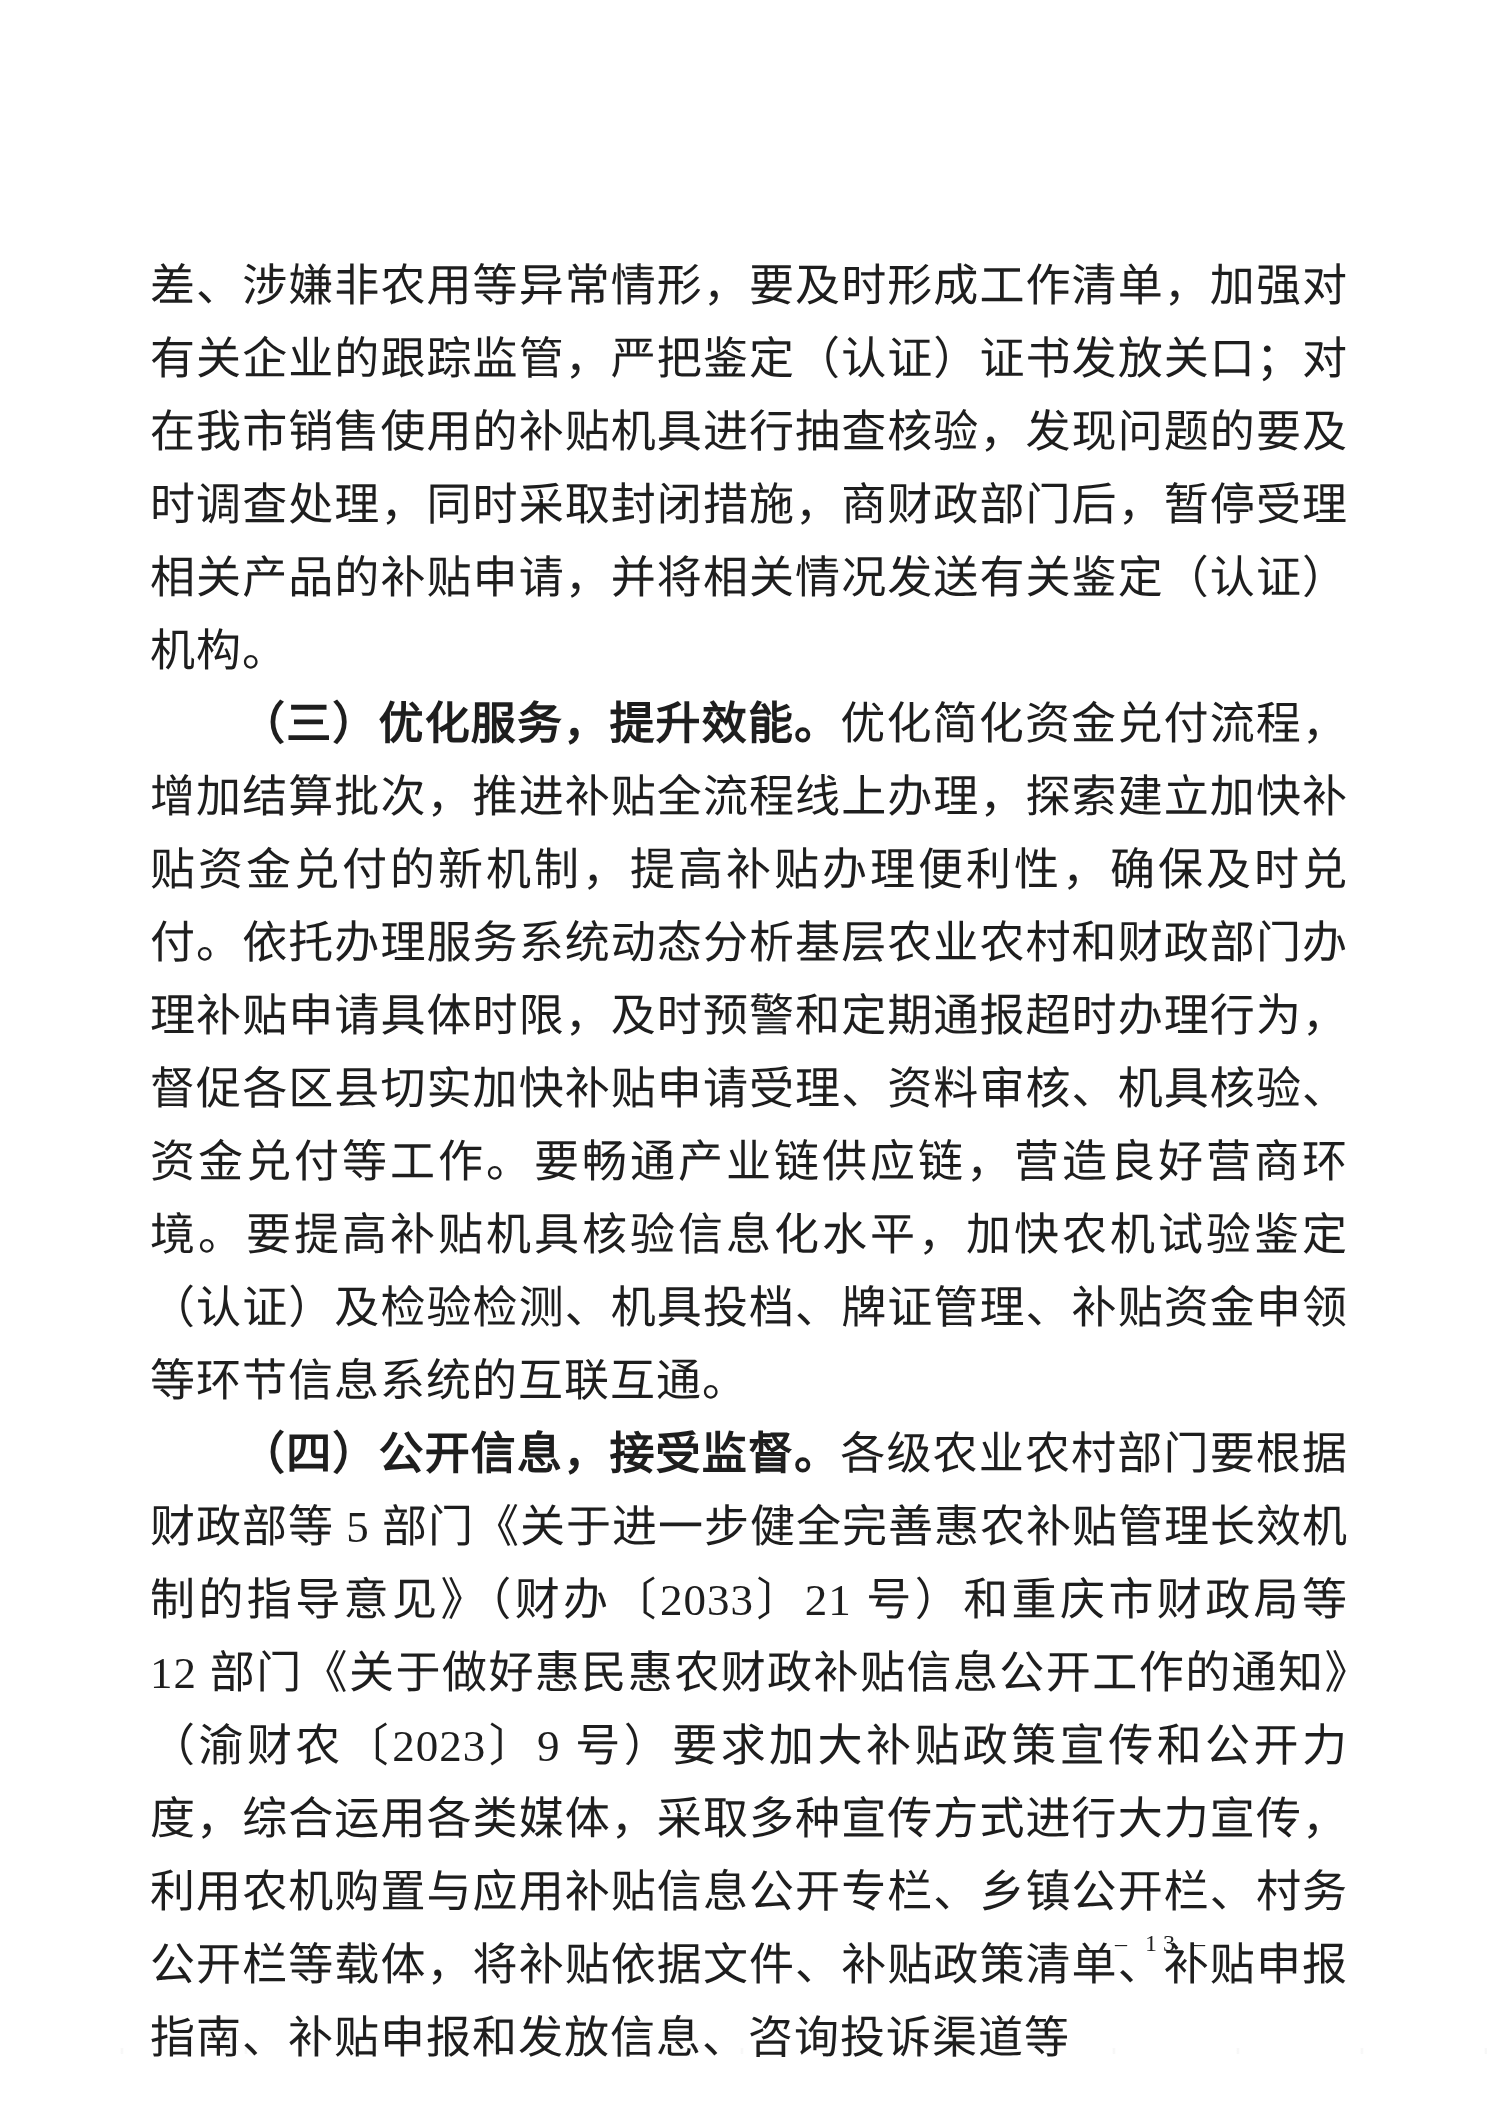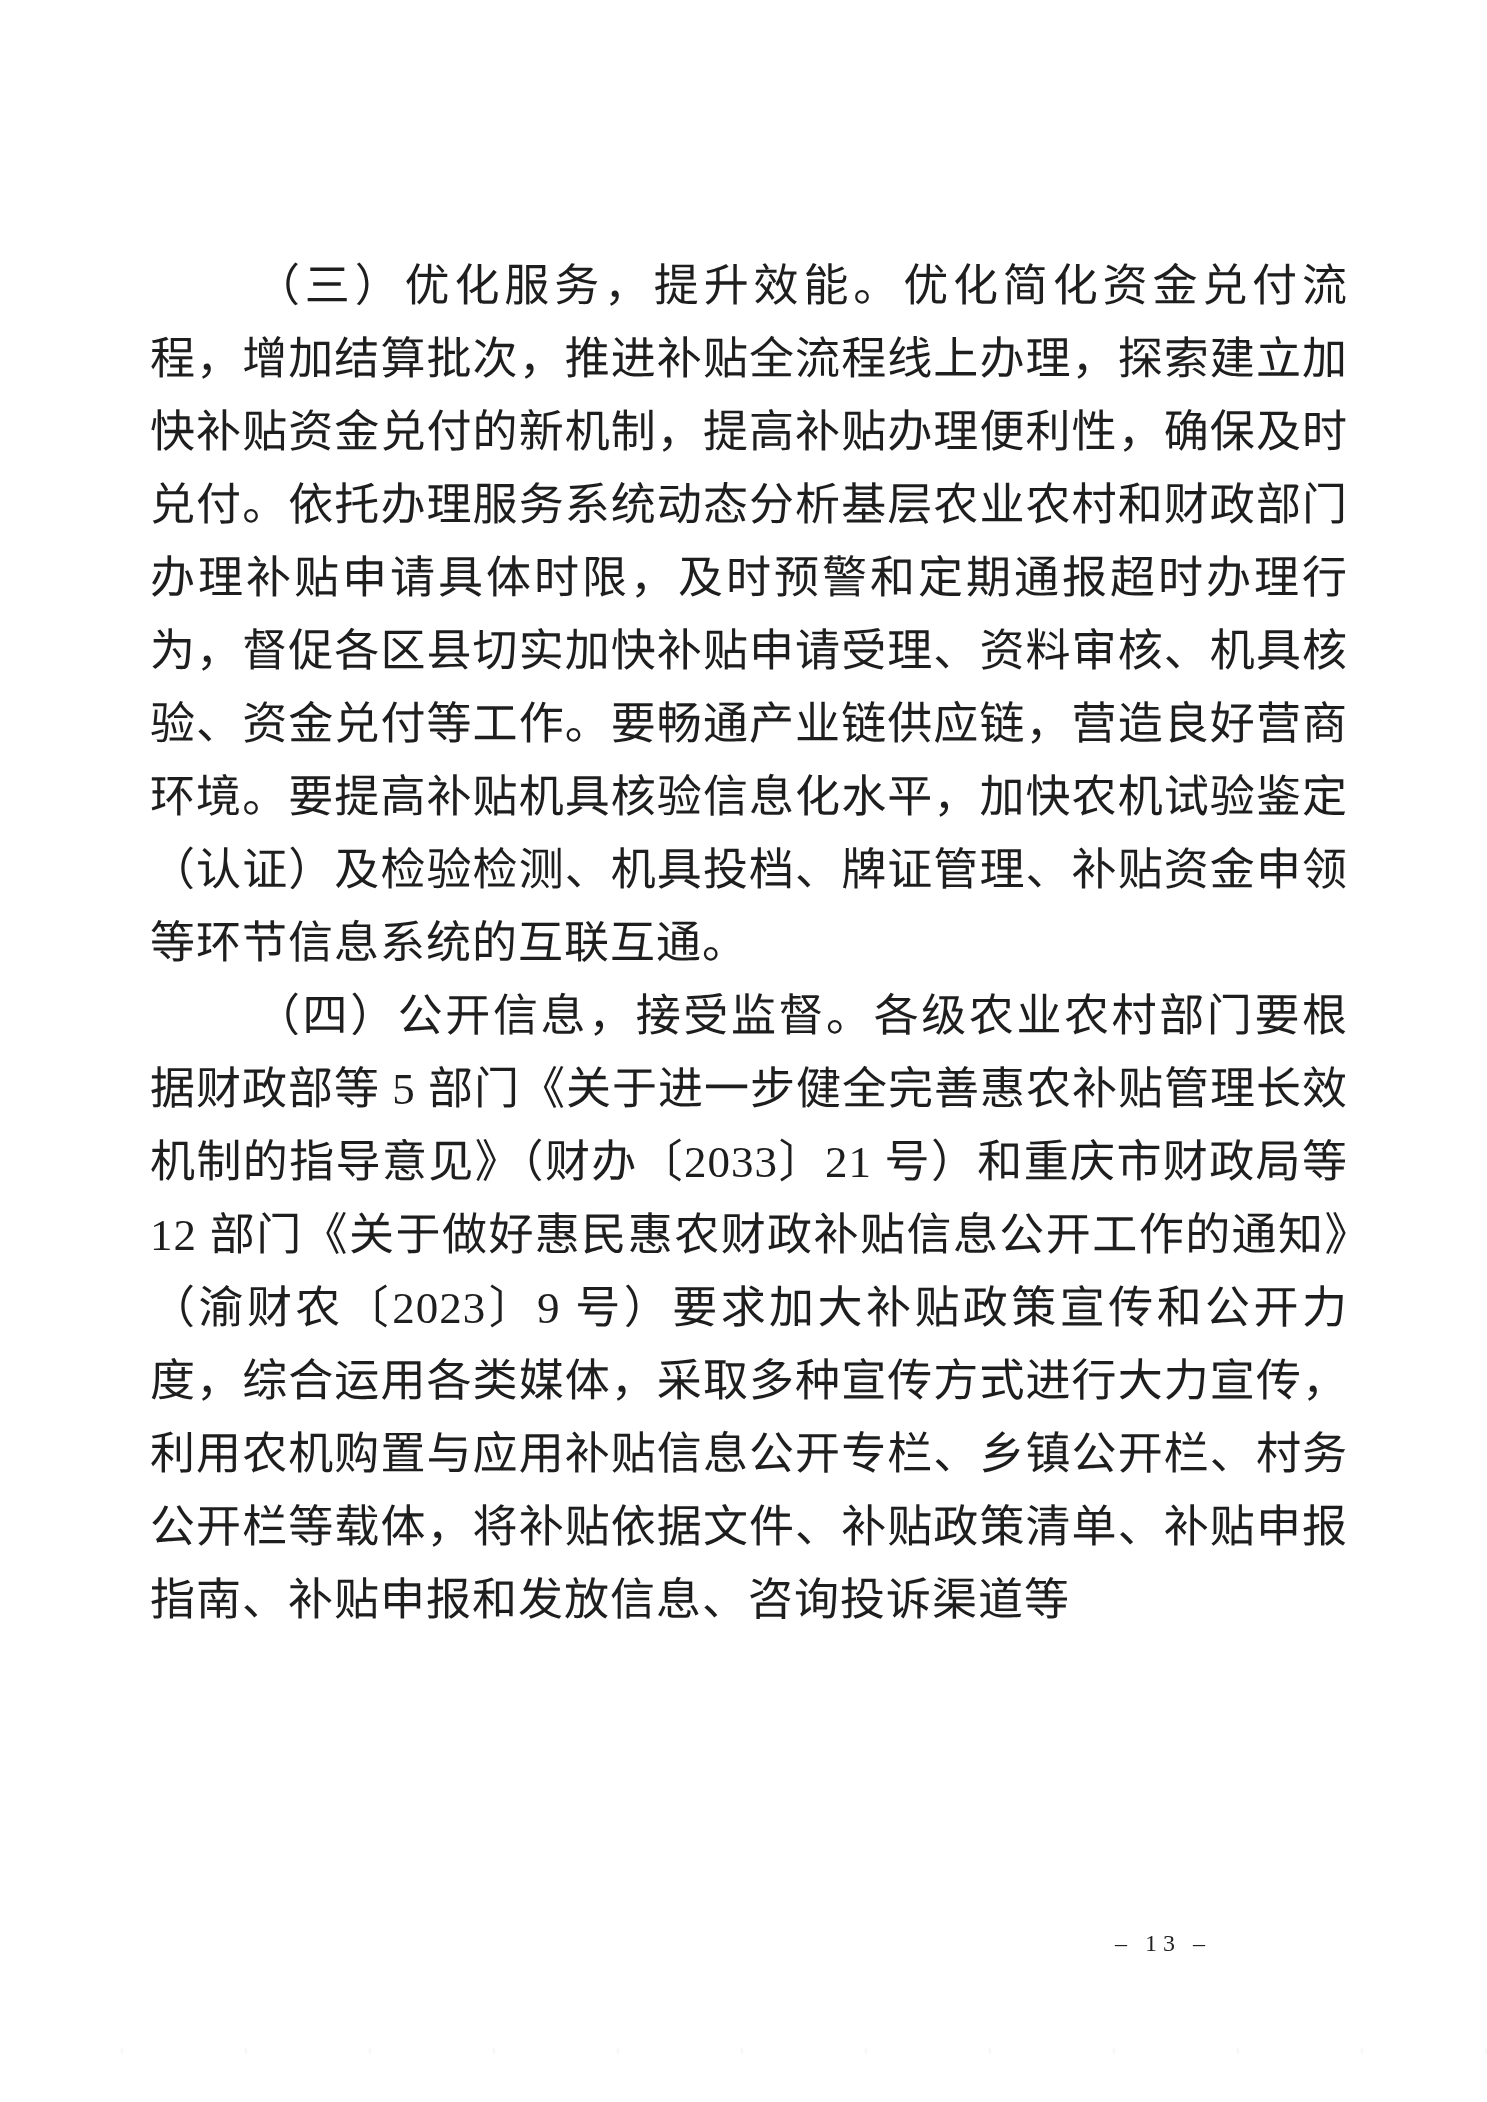--- a/index.html
+++ b/index.html
@@ -28,22 +28,21 @@
   }
   .para {
     margin: 0;
     padding: 0;
     text-indent: 2em;
   }
   .para.no-indent {
     text-indent: 0;
   }
   .para-lead {
-    font-weight: normal;
-    margin-left: 15px;
+    font-weight: bold;
   }
   .page-number {
     position: absolute;
     left: 1115px;
     top: 1930px;
     font-size: 24px;
     letter-spacing: 6px;
     color: #222222;
     font-family: "Liberation Serif", "DejaVu Serif", serif;
   }
@@ -63,20 +62,21 @@
     );
   }
 </style>
 </head>
 <body>
 
 <div class="page">
 
   <div class="text-block">
 
+    <p class="para no-indent"><span class="para-rest">差、涉嫌非农用等异常情形，要及时形成工作清单，加强对有关企业的跟踪监管，严把鉴定（认证）证书发放关口；对在我市销售使用的补贴机具进行抽查核验，发现问题的要及时调查处理，同时采取封闭措施，商财政部门后，暂停受理相关产品的补贴申请，并将相关情况发送有关鉴定（认证）机构。</span></p>
 
     <p class="para"><span class="para-lead">（三）优化服务，提升效能。</span><span class="para-rest">优化简化资金兑付流程，增加结算批次，推进补贴全流程线上办理，探索建立加快补贴资金兑付的新机制，提高补贴办理便利性，确保及时兑付。依托办理服务系统动态分析基层农业农村和财政部门办理补贴申请具体时限，及时预警和定期通报超时办理行为，督促各区县切实加快补贴申请受理、资料审核、机具核验、资金兑付等工作。要畅通产业链供应链，营造良好营商环境。要提高补贴机具核验信息化水平，加快农机试验鉴定（认证）及检验检测、机具投档、牌证管理、补贴资金申领等环节信息系统的互联互通。</span></p>
 
     <p class="para"><span class="para-lead">（四）公开信息，接受监督。</span><span class="para-rest">各级农业农村部门要根据财政部等 5 部门《关于进一步健全完善惠农补贴管理长效机制的指导意见》（财办〔2033〕21 号）和重庆市财政局等 12 部门《关于做好惠民惠农财政补贴信息公开工作的通知》（渝财农〔2023〕9 号）要求加大补贴政策宣传和公开力度，综合运用各类媒体，采取多种宣传方式进行大力宣传，利用农机购置与应用补贴信息公开专栏、乡镇公开栏、村务公开栏等载体，将补贴依据文件、补贴政策清单、补贴申报指南、补贴申报和发放信息、咨询投诉渠道等</span></p>
 
   </div>
 
   <div class="page-number">– 13 –</div>
 
   <div class="scan-noise"></div>

